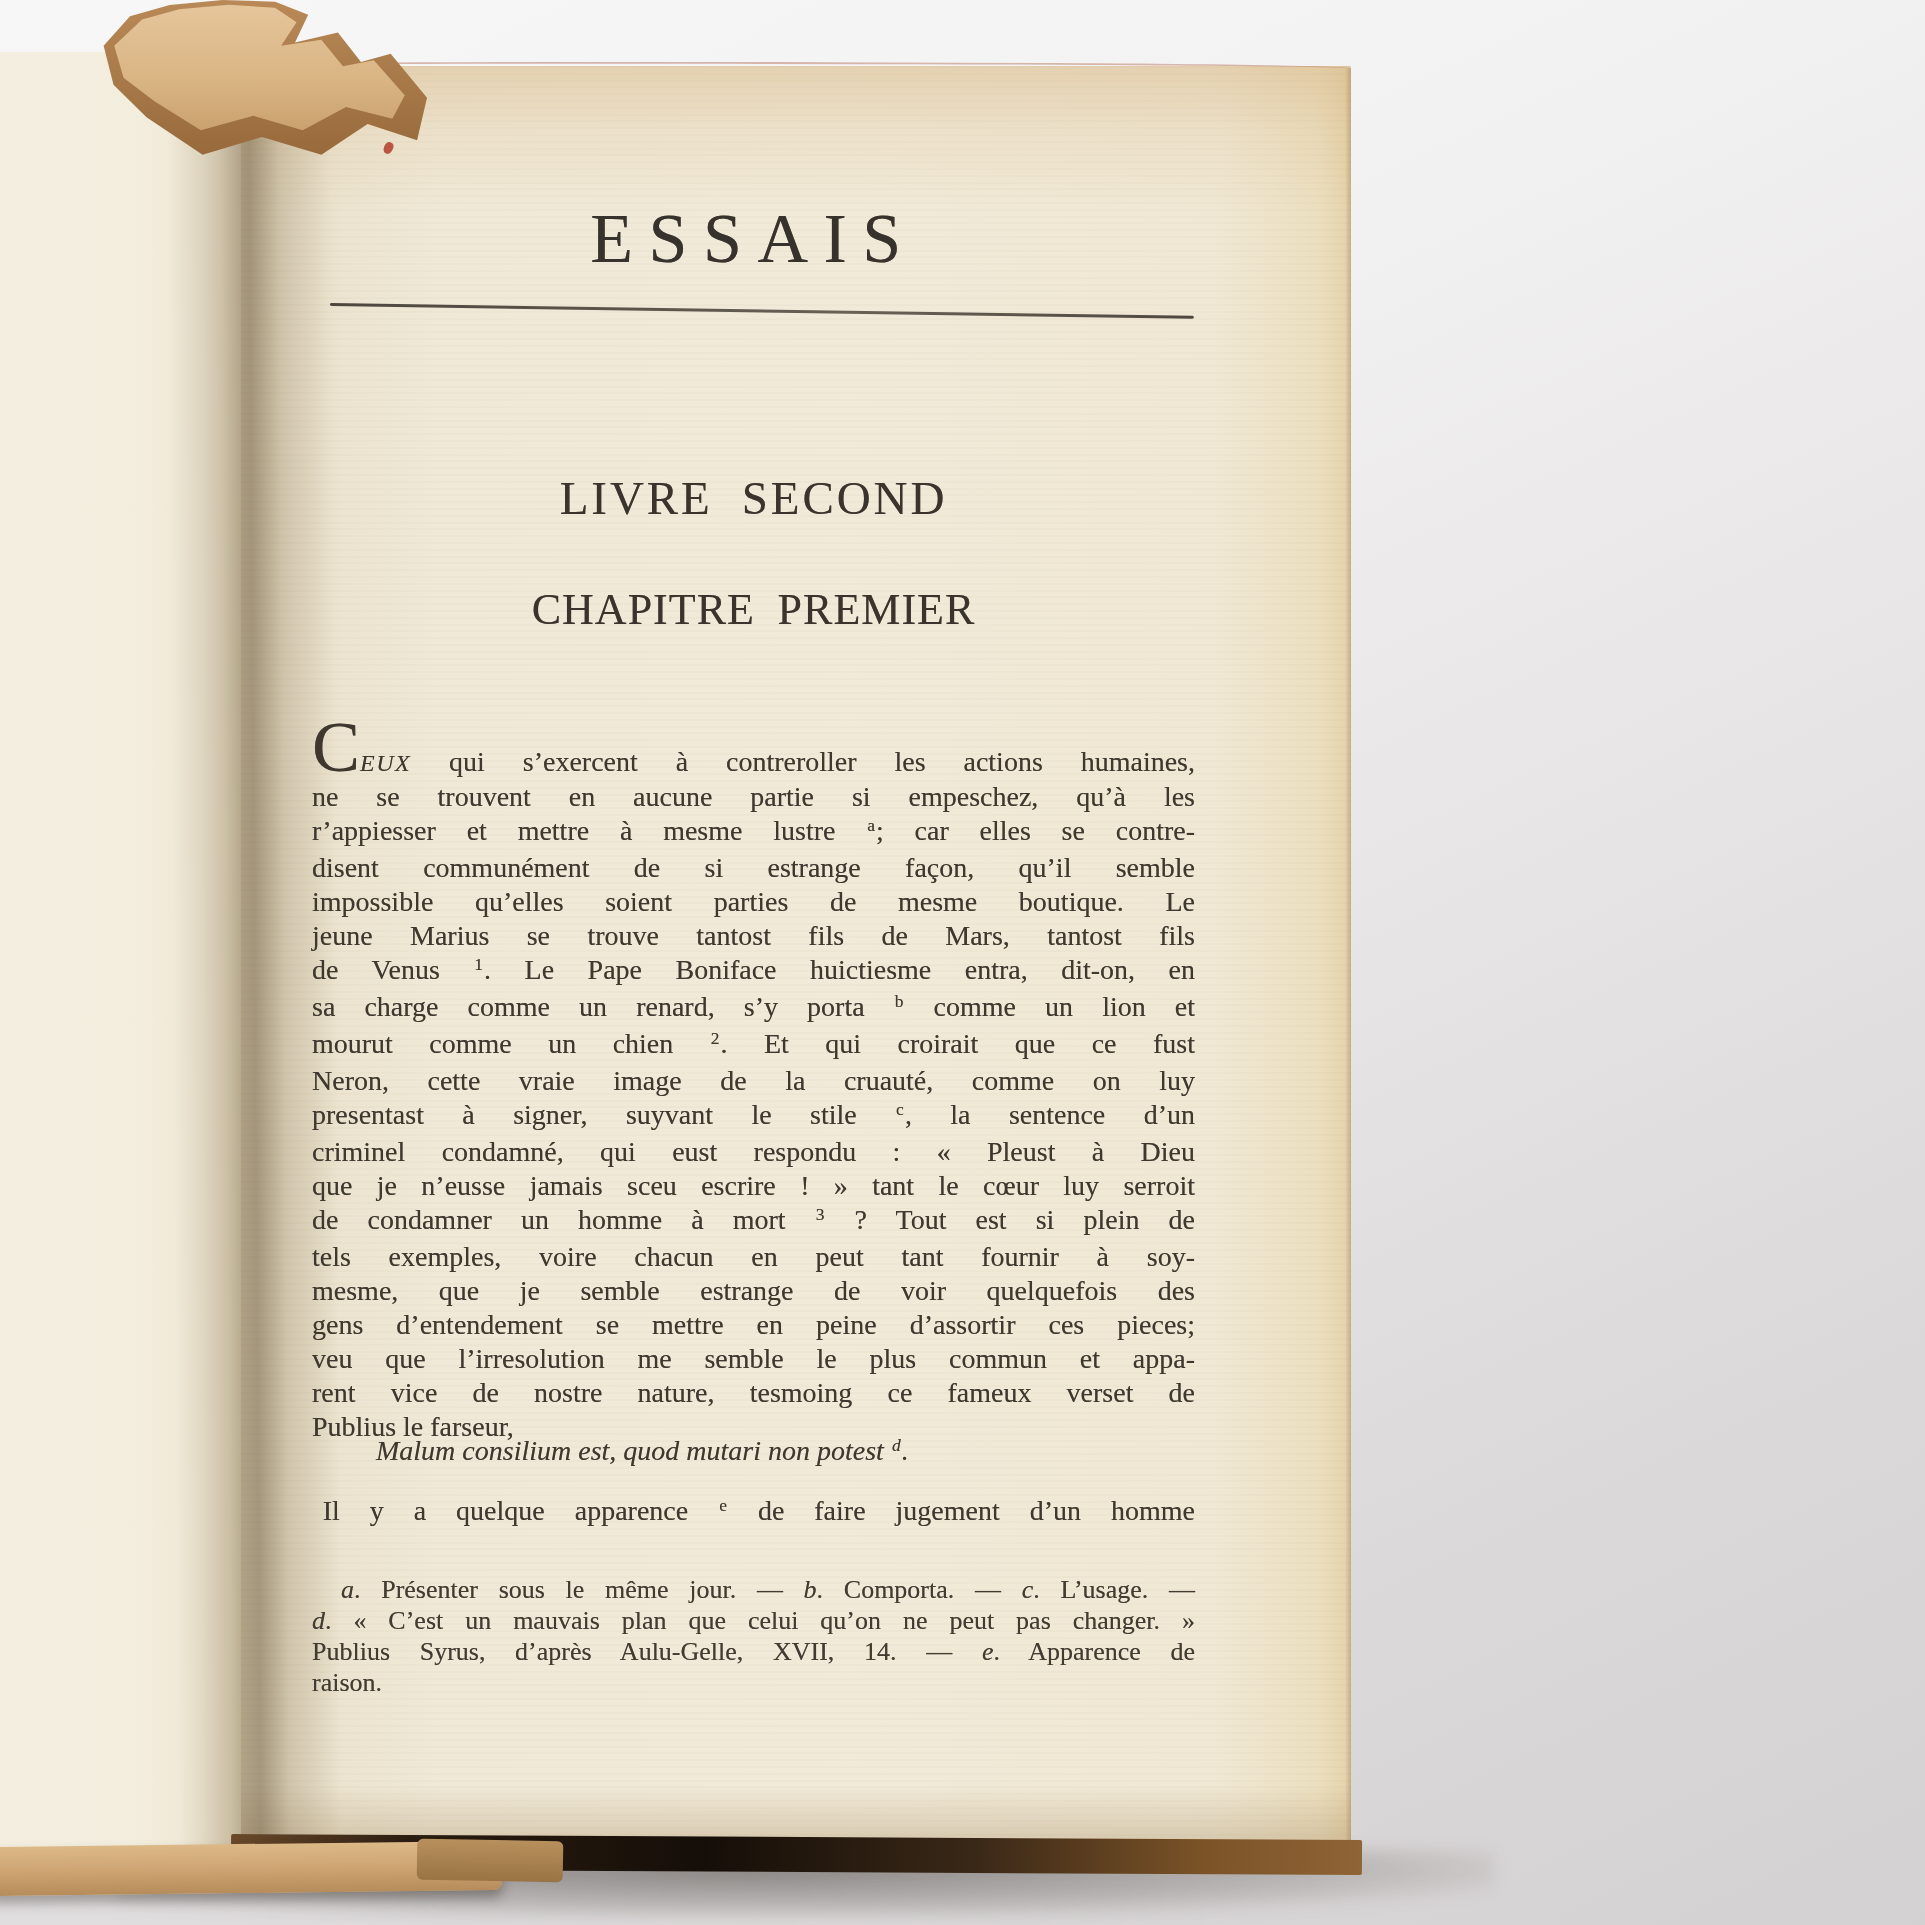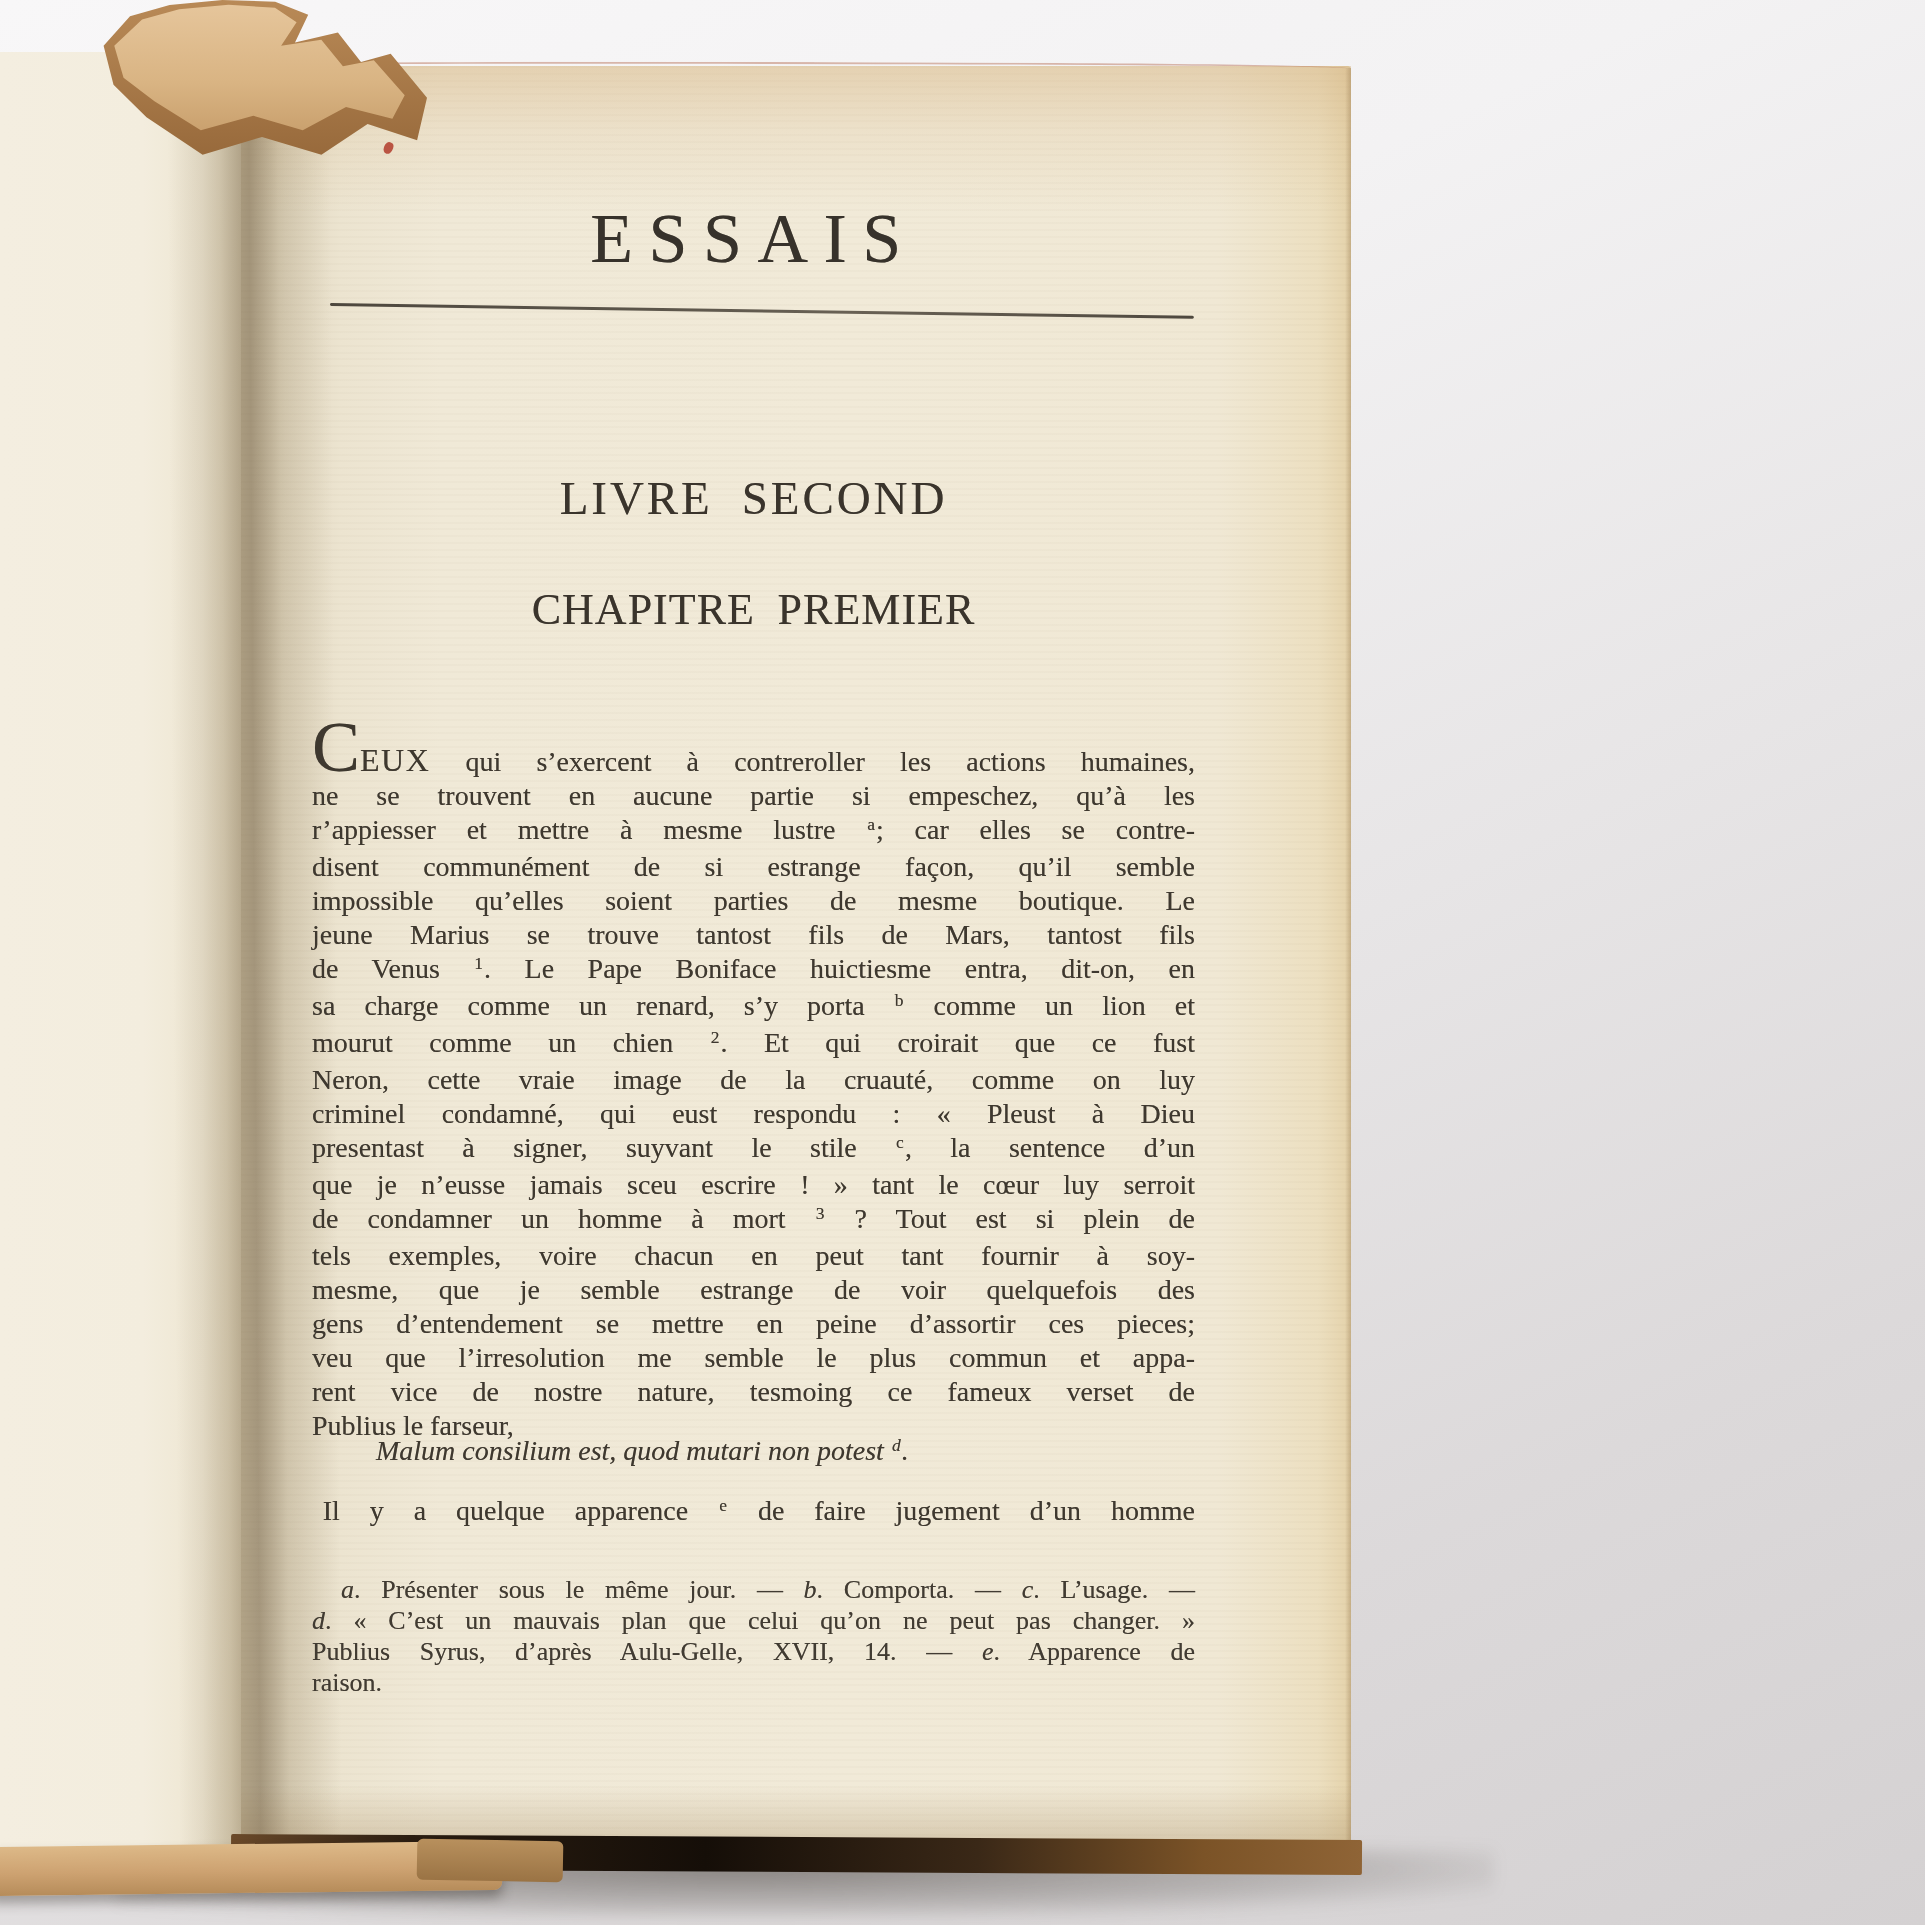--- a/index.html
+++ b/index.html
@@ -61,21 +61,21 @@
   .line{text-align:justify;text-align-last:justify;white-space:normal;}
   .line.nj{text-align:left;text-align-last:left;}
   .line.ind{padding-left:29px;margin-top:20px;}
   .line.indsm{padding-left:10.7px;}
   .verse{top:1434px;font-size:28px;line-height:34px;padding-left:64px;}
   .verse .line{text-align:left;text-align-last:left;}
   .afterline{top:1494px;font-size:28px;line-height:34px;}
   .footnotes{top:1554px;font-size:26px;line-height:31px;color:#413b32;}
 
   .initial{font-size:72px;line-height:34px;letter-spacing:0;}
-  .sc{font-size:32px;letter-spacing:1.5px;}
+  .sc{font-size:24px;letter-spacing:1.5px;font-style:italic;}
   .sup{font-size:17.5px;position:relative;top:-8.7px;margin:0 1px;}
   .it{font-style:italic;}
   .fit{font-style:italic;}
 </style>
 </head>
 <body>
 
 <div class="scene">
 
   <div class="abs book-shadow"></div>
@@ -106,22 +106,22 @@
         <div class="line"><span class="initial">C</span><span class="sc">EUX</span><span> qui s’exercent à contreroller les actions humaines,</span></div>
         <div class="line"><span>ne se trouvent en aucune partie si empeschez, qu’à les</span></div>
         <div class="line"><span>r’appiesser et mettre à mesme lustre </span><span class="sup">a</span><span>; car elles se contre-</span></div>
         <div class="line"><span>disent communément de si estrange façon, qu’il semble</span></div>
         <div class="line"><span>impossible qu’elles soient parties de mesme boutique. Le</span></div>
         <div class="line"><span>jeune Marius se trouve tantost fils de Mars, tantost fils</span></div>
         <div class="line"><span>de Venus </span><span class="sup">1</span><span>. Le Pape Boniface huictiesme entra, dit-on, en</span></div>
         <div class="line"><span>sa charge comme un renard, s’y porta </span><span class="sup">b</span><span> comme un lion et</span></div>
         <div class="line"><span>mourut comme un chien </span><span class="sup">2</span><span>. Et qui croirait que ce fust</span></div>
         <div class="line"><span>Neron, cette vraie image de la cruauté, comme on luy</span></div>
+        <div class="line"><span>presentast à signer, suyvant le stile </span><span class="sup">c</span><span>, la sentence d’un</span></div>
         <div class="line"><span>criminel condamné, qui eust respondu : « Pleust à Dieu</span></div>
-        <div class="line"><span>presentast à signer, suyvant le stile </span><span class="sup">c</span><span>, la sentence d’un</span></div>
         <div class="line"><span>que je n’eusse jamais sceu escrire ! » tant le cœur luy serroit</span></div>
         <div class="line"><span>de condamner un homme à mort </span><span class="sup">3</span><span> ? Tout est si plein de</span></div>
         <div class="line"><span>tels exemples, voire chacun en peut tant fournir à soy-</span></div>
         <div class="line"><span>mesme, que je semble estrange de voir quelquefois des</span></div>
         <div class="line"><span>gens d’entendement se mettre en peine d’assortir ces pieces;</span></div>
         <div class="line"><span>veu que l’irresolution me semble le plus commun et appa-</span></div>
         <div class="line"><span>rent vice de nostre nature, tesmoing ce fameux verset de</span></div>
         <div class="line nj"><span>Publius le farseur,</span></div>
       </div>
     <div class="c-abs verse">

